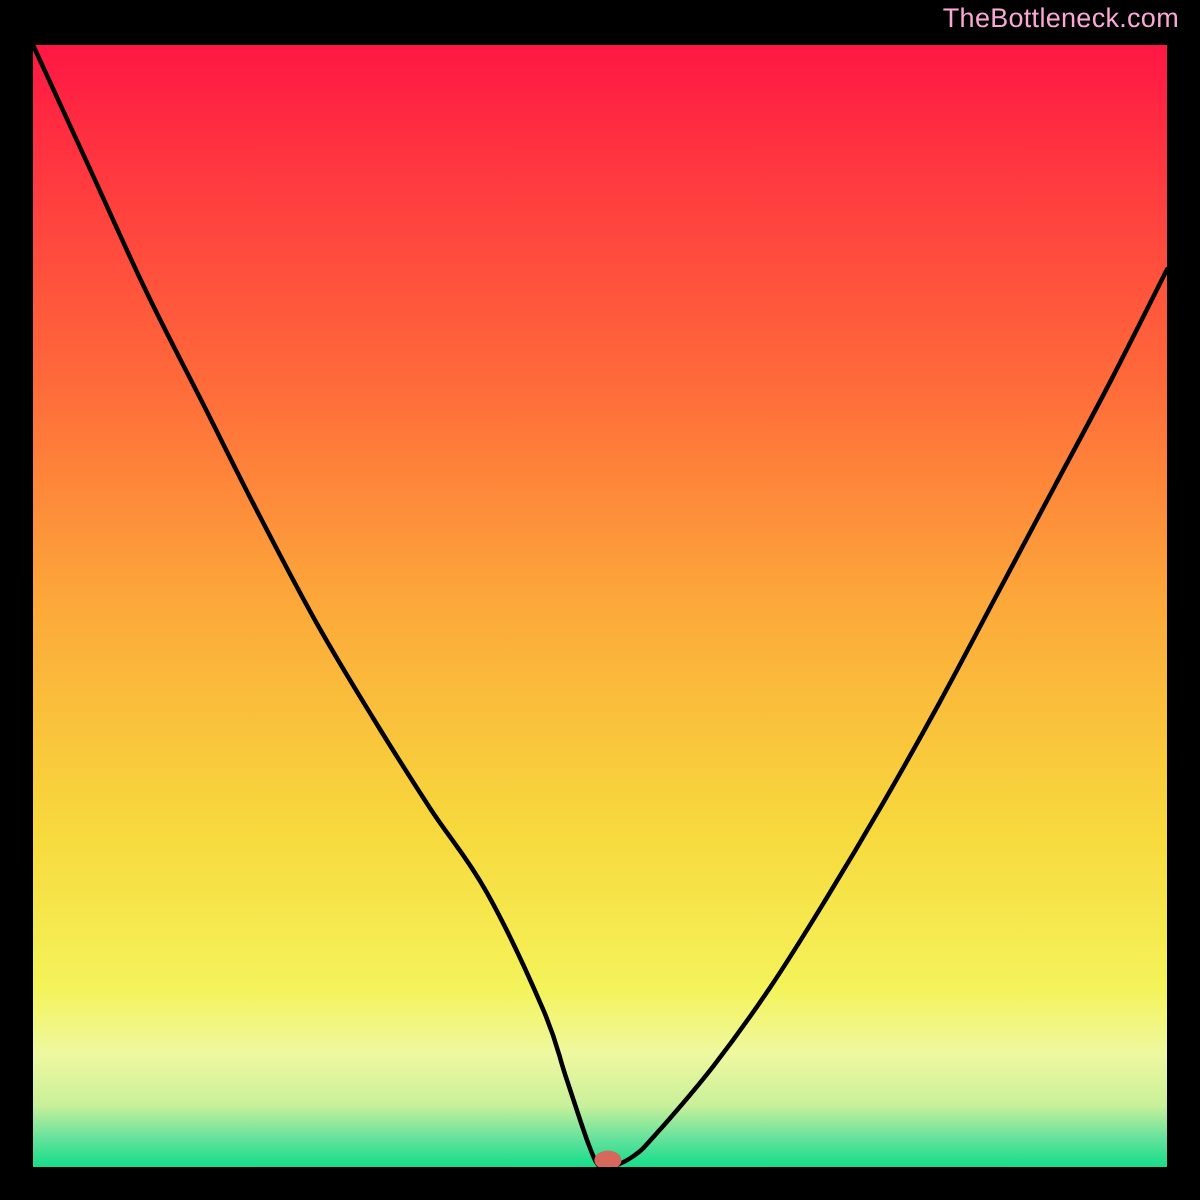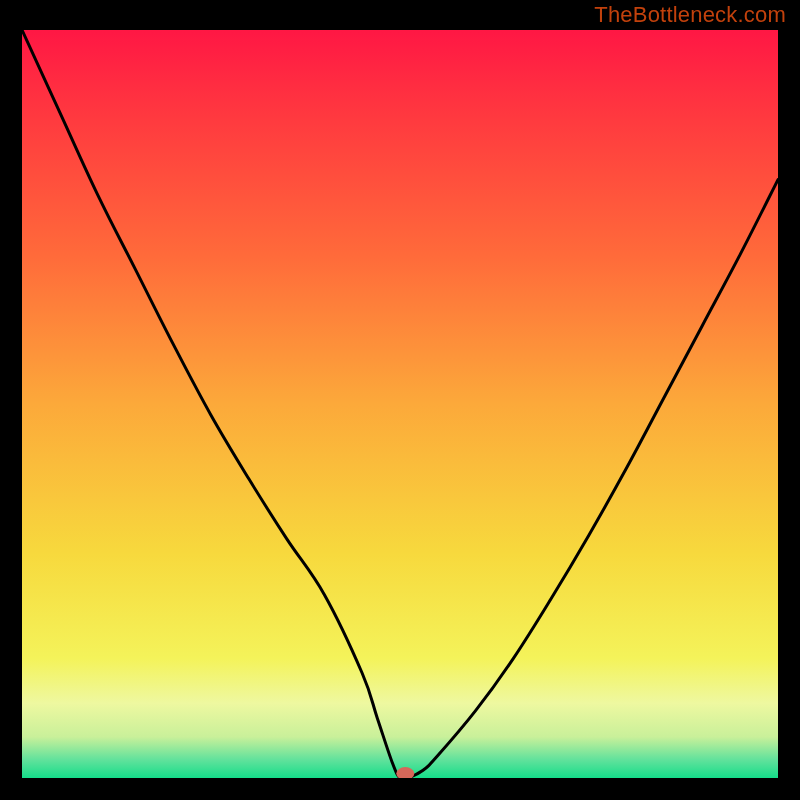--- a/index.html
+++ b/index.html
@@ -16,22 +16,22 @@
     left: 0;
     top: 0;
     width: 800px;
     height: 800px;
     background: #000;
   }
   .watermark {
     position: absolute;
     top: 2px;
     right: 14px;
-    color: #c2410c;
-    font-size: 22px;
+    color: #f9a8d4;
+    font-size: 18px;
     font-weight: 500;
     letter-spacing: 0.2px;
   }
   .plot {
     position: absolute;
     left: 22px;
     top: 30px;
     width: 756px;
     height: 748px;
   }

